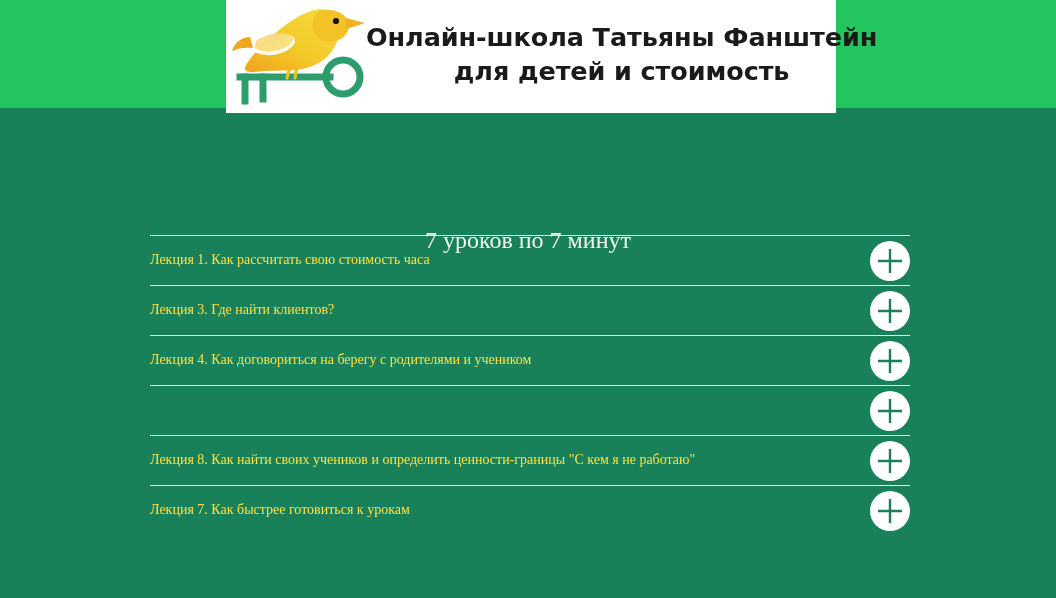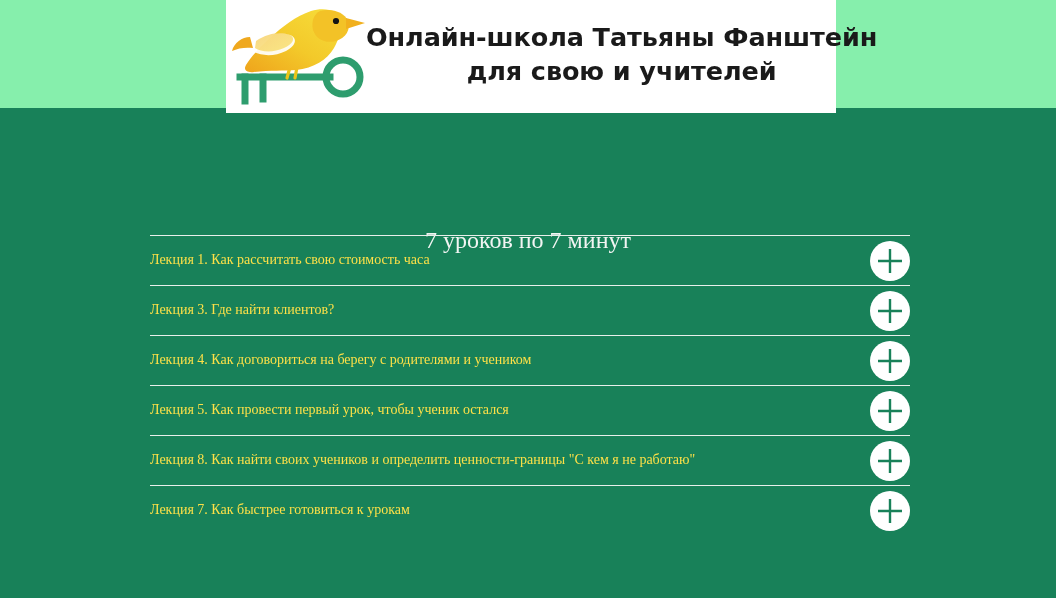--- a/index.html
+++ b/index.html
@@ -12,21 +12,21 @@
     overflow: hidden;
     background: #ffffff;
     font-family: "Liberation Sans", sans-serif;
   }
 
   
   .site-header {
     position: relative;
     width: 1056px;
     height: 108px;
-    background: #86efac;
+    background: #22c55e;
   }
   
   .logo-panel {
     position: absolute;
     left: 226px;
     top: 0;
     width: 610px;
     height: 113px;
     background: #ffffff;
     display: flex;
@@ -166,21 +166,21 @@
         <path d="M30 38 C42 30 56 28 64 32 C70 35 67 41 58 45 C47 50 35 49 29 45 Z" fill="url(#wingGrad)" opacity="0.55"></path>
 
         <path d="M24 34 C16 34 8 40 6 48 C12 45 20 44 27 45 Z" fill="#efa81e"></path>
 
         <circle cx="110" cy="18" r="3.1" fill="#141414"></circle>
       </svg>
     </span>
 
     <span class="logo-text">
       <span class="logo-line">Онлайн-школа Татьяны Фанштейн</span>
-      <span class="logo-line">для свою и учителей</span>
+      <span class="logo-line">для детей и стоимость</span>
     </span>
 
   </div>
 </header>
 
 <main class="page-body">
 
   <h1 class="page-title">7 уроков по 7 минут</h1>
 
   <div class="accordion">
@@ -217,21 +217,20 @@
           <svg viewBox="0 0 40 40" xmlns="http://www.w3.org/2000/svg">
             <circle cx="20" cy="20" r="20" fill="#ffffff"></circle>
             <path d="M20 8 V32 M8 20 H32" stroke="#188159" stroke-width="2.4"></path>
           </svg>
         </span>
       </div>
     </div>
 
     <div class="accordion-item">
       <div class="accordion-header">
-        <span class="accordion-label">Лекция 5. Как провести первый урок, чтобы ученик остался</span>
         <span class="accordion-toggle">
           <svg viewBox="0 0 40 40" xmlns="http://www.w3.org/2000/svg">
             <circle cx="20" cy="20" r="20" fill="#ffffff"></circle>
             <path d="M20 8 V32 M8 20 H32" stroke="#188159" stroke-width="2.4"></path>
           </svg>
         </span>
       </div>
     </div>
 
     <div class="accordion-item">

